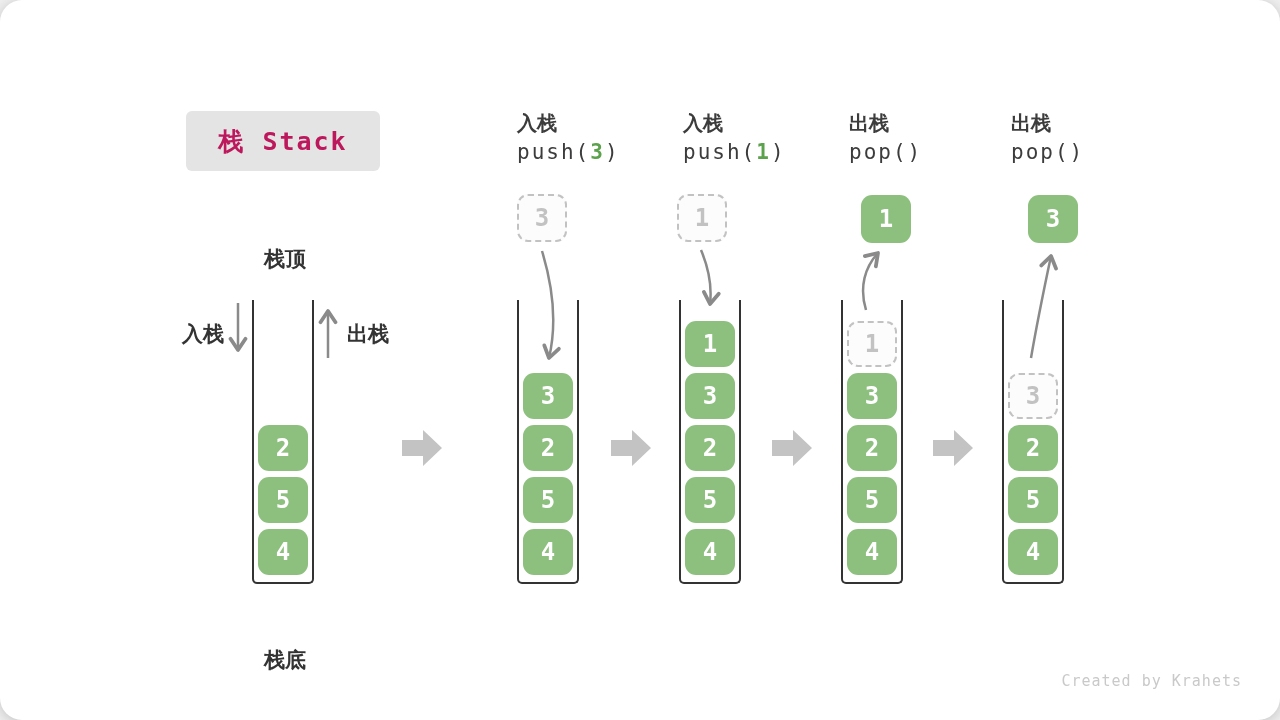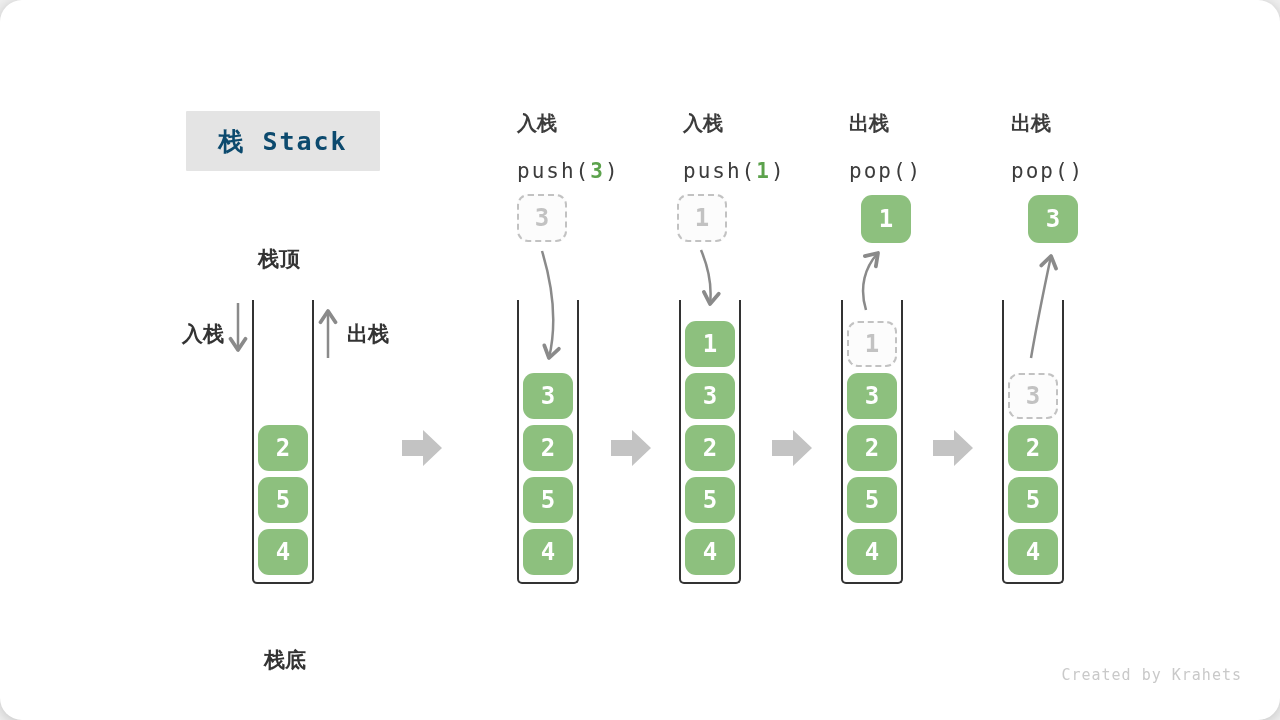--- a/index.html
+++ b/index.html
@@ -13,31 +13,31 @@
     position:absolute; inset:0;
     background:#ffffff;
     border-radius:22px;
     box-shadow:0 2px 12px rgba(0,0,0,.18);
     overflow:hidden;
   }
 
   
   .title-box {
     position:absolute; left:186px; top:111px; width:194px; height:60px;
-    background:#e4e4e4; border-radius:1px;
+    background:#e4e4e4; border-radius:6px;
     display:flex; align-items:center; justify-content:center;
     font-family:"DejaVu Sans Mono", monospace;
-    font-weight:700; font-size:25px; color:#0c4a6e; letter-spacing:2px;
+    font-weight:700; font-size:25px; color:#be185d; letter-spacing:2px;
   }
 
   
   .op { position:absolute; top:110px; }
   .op-name { font-weight:700; font-size:20px; color:#3c3c3c; }
   .op-code {
-    margin-top:22px;
+    margin-top:3px;
     font-family:"DejaVu Sans Mono", monospace;
     font-size:21px; color:#3c3c3c; letter-spacing:2px;
   }
   .op-code .arg { color:#5ca24c; font-weight:700; }
 
   
   .stack {
     position:absolute; top:300px; width:62px; height:284px;
     border:2px solid #333333; border-top:none;
     border-radius:0 0 5px 5px;
@@ -64,21 +64,21 @@
   }
   .float.solid { background:#8dc07e; color:#ffffff; }
 
   
   .pos-label {
     position:absolute; transform:translateX(-50%);
     font-weight:700; font-size:21px; color:#333333; white-space:nowrap;
   }
 
   .watermark {
-    position:absolute; right:38px; bottom:36px;
+    position:absolute; right:38px; bottom:30px;
     font-family:"DejaVu Sans Mono", monospace;
     font-size:15px; color:#c9c9c9; letter-spacing:1px;
   }
 
   svg.overlay { position:absolute; inset:0; pointer-events:none; }
 </style>
 </head>
 <body>
 
 <div class="canvas">
@@ -138,21 +138,21 @@
     <div class="cell">4</div>
   </div>
 
   <div class="stack" style="left:1002px">
     <div class="cell ghost">3</div>
     <div class="cell">2</div>
     <div class="cell">5</div>
     <div class="cell">4</div>
   </div>
 
-  <div class="pos-label" style="left:279px; top:245px">栈顶</div>
+  <div class="pos-label" style="left:285px; top:245px">栈顶</div>
   <div class="pos-label" style="left:285px; top:646px">栈底</div>
   <div class="pos-label" style="left:203px; top:320px">入栈</div>
   <div class="pos-label" style="left:368px; top:320px">出栈</div>
 
   <svg class="overlay" width="1280" height="720">
     <defs>
       <marker id="ah" markerWidth="8" markerHeight="8" refX="5.5" refY="4" orient="auto">
         <path d="M1,1 L5.5,4 L1,7" stroke="#8a8a8a" stroke-width="1.5" fill="none" stroke-linecap="round" stroke-linejoin="round"></path>
       </marker>
     </defs>

